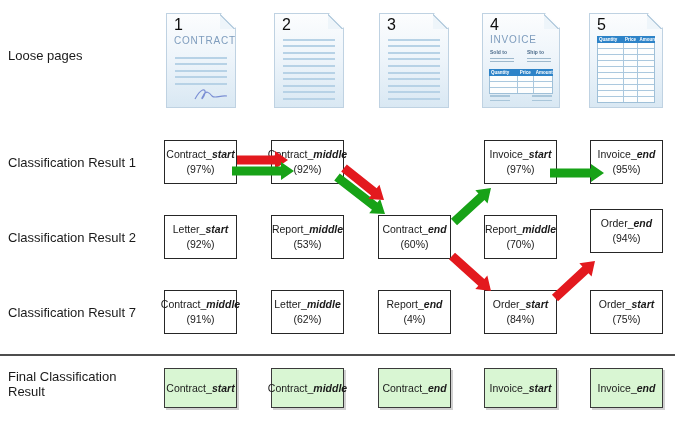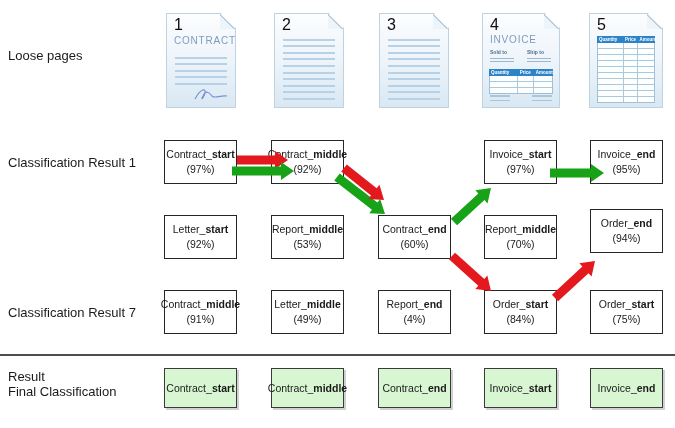--- a/index.html
+++ b/index.html
@@ -29,38 +29,39 @@
     background-image:repeating-linear-gradient(to bottom,rgba(0,0,0,0) 0 5px,#aac8de 5px 6px),
       linear-gradient(#aac8de,#aac8de),linear-gradient(#aac8de,#aac8de);
     background-size:auto,1px 100%,1px 100%;background-position:0 0,45% 0,70% 0;
     background-repeat:repeat,no-repeat,no-repeat;background-color:#fdfefe;}
   .ftl{position:absolute;bottom:6px;width:20px;}
   .ftl i{display:block;height:1.5px;background:#a9c6da;margin-top:3px;}
   
   .cbox{position:absolute;width:73px;height:44px;border:1.5px solid #262626;background:#fff;
         box-sizing:border-box;display:flex;flex-direction:column;align-items:center;justify-content:center;
         font-size:10.5px;line-height:1.4;white-space:nowrap;}
-  .bsuffix{font-weight:bold;}
+  .bsuffix{font-weight:bold;font-style:italic;}
   .gbox{position:absolute;width:73px;height:40px;border:1.5px solid #3a3a3a;background:#d9f6d3;
         box-sizing:border-box;display:flex;align-items:center;justify-content:center;
         font-size:10.5px;white-space:nowrap;box-shadow:2px 2px 0 rgba(0,0,0,.18);}
   .separator{position:absolute;left:0;width:675px;height:2px;background:#4d4d4d;top:354px;}
   #arrow-layer{position:absolute;left:0;top:0;width:675px;height:428px;pointer-events:none;}
 </style>
 </head>
 <body>
 
 <div id="canvas">
 
   <div class="side-label" style="top:48px">Loose pages</div>
   <div class="side-label" style="top:155px">Classification Result 1</div>
+  <div class="side-label" style="top:230px">Classification Result 2</div>
   <div class="side-label" style="top:305px">Classification Result 7</div>
   <div class="side-label" style="top:369px">
+    <div>Final Classification</div>
     <div>Result</div>
-    <div>Final Classification</div>
   </div>
 
   <div class="doc" style="left:166px;top:13px;width:70px;height:95px">
     <div class="fold"></div>
     <div class="docnum">1</div>
     <div class="doctitle" style="top:21px">CONTRACT</div>
     <div class="lines" style="top:38px">
       <i class="ln"></i>
         <i class="ln"></i>
         <i class="ln"></i>
@@ -186,21 +187,21 @@
     <div><span>Order_</span><span class="bsuffix">end</span></div>
     <div>(94%)</div>
   </div>
 
   <div class="cbox" style="left:164px;top:290px">
     <div><span>Contract_</span><span class="bsuffix">middle</span></div>
     <div>(91%)</div>
   </div>
   <div class="cbox" style="left:271px;top:290px">
     <div><span>Letter_</span><span class="bsuffix">middle</span></div>
-    <div>(49%)</div>
+    <div>(62%)</div>
   </div>
   <div class="cbox" style="left:378px;top:290px">
     <div><span>Report_</span><span class="bsuffix">end</span></div>
     <div>(4%)</div>
   </div>
   <div class="cbox" style="left:484px;top:290px">
     <div><span>Order_</span><span class="bsuffix">start</span></div>
     <div>(84%)</div>
   </div>
   <div class="cbox" style="left:590px;top:290px">

